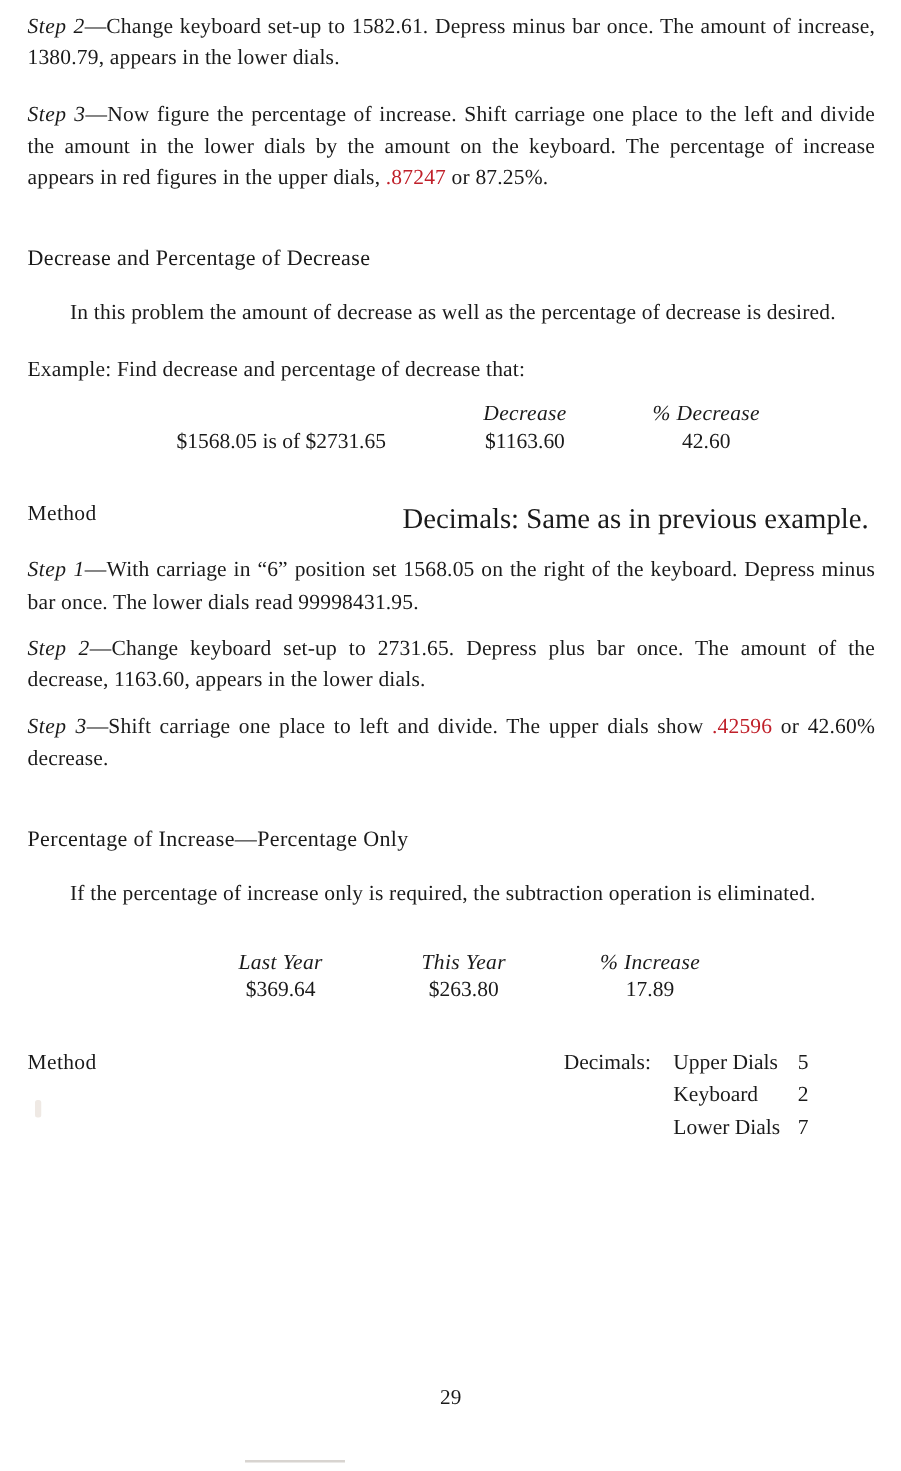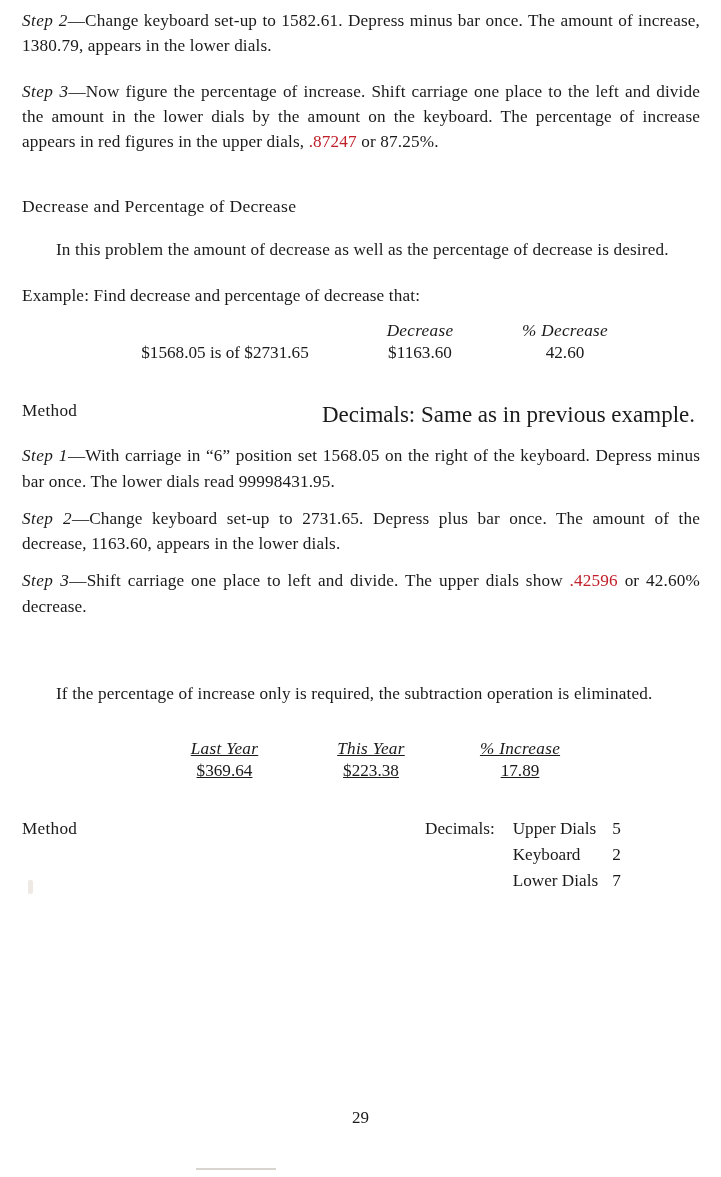--- a/index.html
+++ b/index.html
@@ -77,21 +77,21 @@
   }
   .method-word { letter-spacing: 0.3px; }
   .decimals-blk {
     position: absolute;
     left: 300px;
     top: 0;
     font-size: 23px;
   }
   .decimals-blk2 {
     position: absolute;
-    left: 403px;
+    left: 429px;
     top: 0;
     font-size: 17.2px;
     line-height: 1.5;
   }
   .dec-tbl { border-collapse: collapse; }
   .dec-tbl td { padding: 0 0 0 0; font-size: 17.2px; }
   .dec-tbl td.num { padding-left: 14px; text-align: right; }
   .pagenum {
     position: absolute;
     top: 1108px;
@@ -187,42 +187,43 @@
     </p>
 
     <div class="gap-sm"></div>
 
     <p class="para">
       <span class="step">Step 3</span><span>—</span><span>Shift carriage one place to left and divide.   The upper dials show </span><span class="red">.42596</span><span> or 42.60% decrease.</span>
     </p>
 
     <div class="gap-xl"></div>
 
+    <h2 class="section">Percentage of Increase—Percentage Only</h2>
 
     <div class="gap-md"></div>
 
     <p class="para">
       <span class="indent"></span><span>If the percentage of increase only is required, the subtraction operation is eliminated.</span>
     </p>
 
     <div class="gap-md"></div>
 
 
     <div class="gap-sm"></div>
 
-    <table class="fig" style="margin-left:130px;text-decoration:underline;">
+    <table class="fig" style="margin-left:130px;">
       <tbody>
           <tr>
         <td style="width:145px;" class="hdr-it">Last Year</td>
         <td style="width:148px;" class="hdr-it">This Year</td>
         <td style="width:150px;" class="hdr-it">% Increase</td>
       </tr>
       <tr>
         <td class="ctr">$369.64</td>
-        <td class="ctr">$223.38</td>
+        <td class="ctr">$263.80</td>
         <td class="ctr">17.89</td>
       </tr>
     </tbody>
       </table>
 
     <div class="gap-lg"></div>
 
     <div class="method-row">
       <span class="method-word">Method</span>
       <div class="decimals-blk2">

